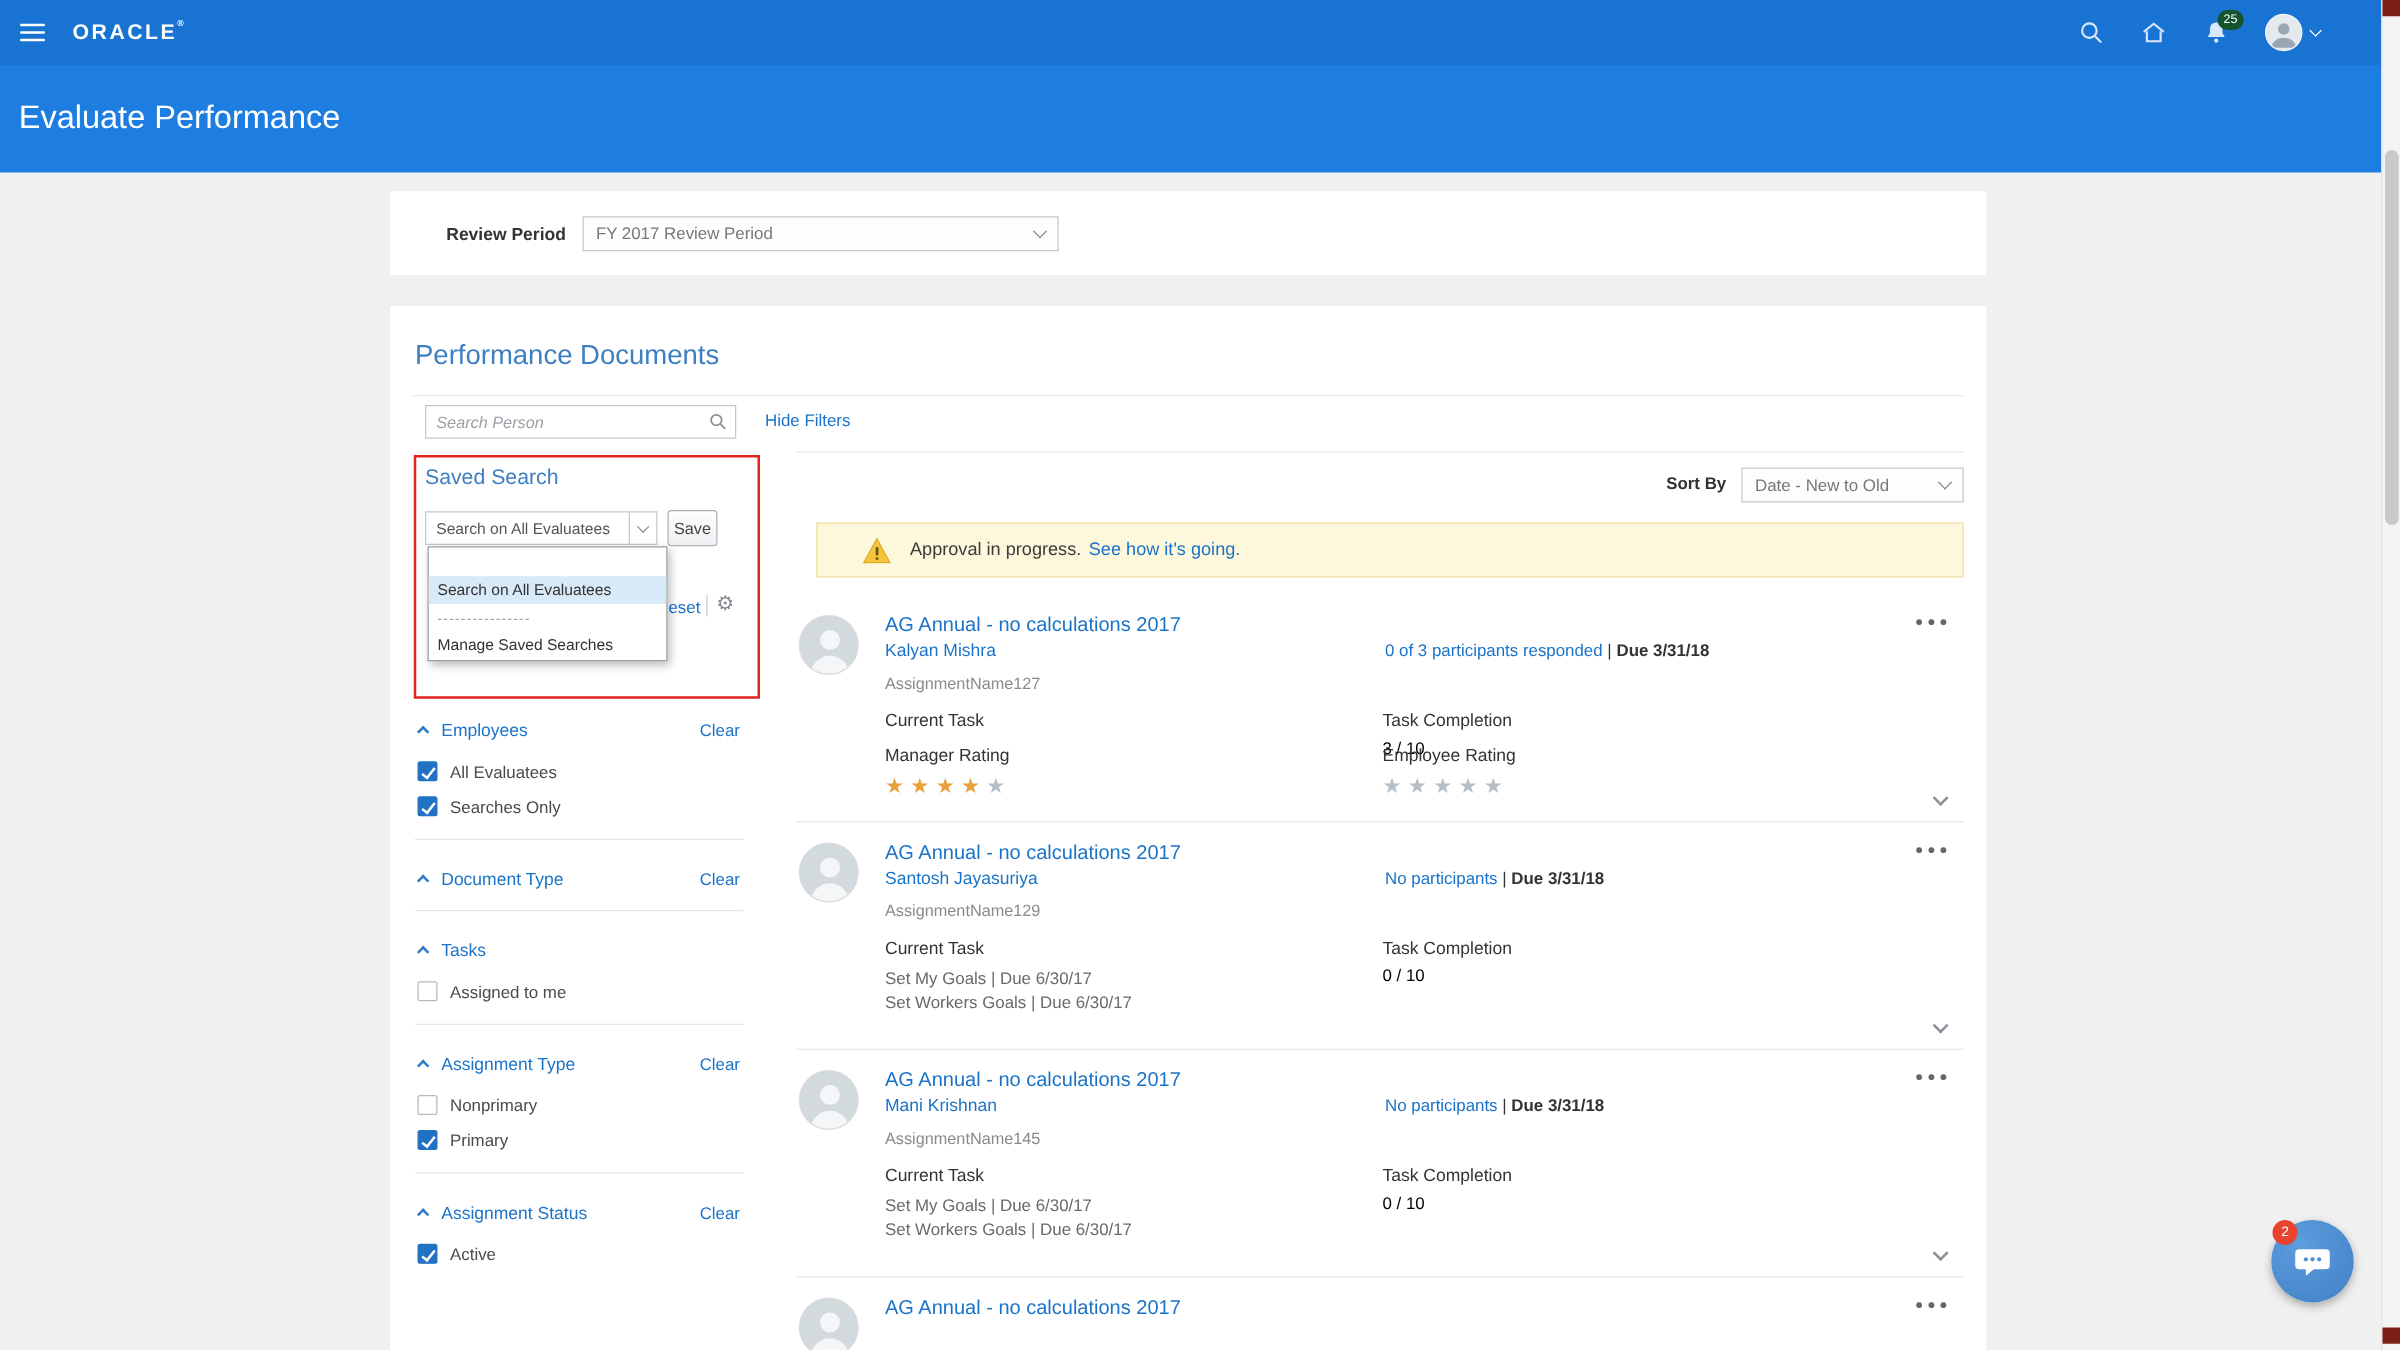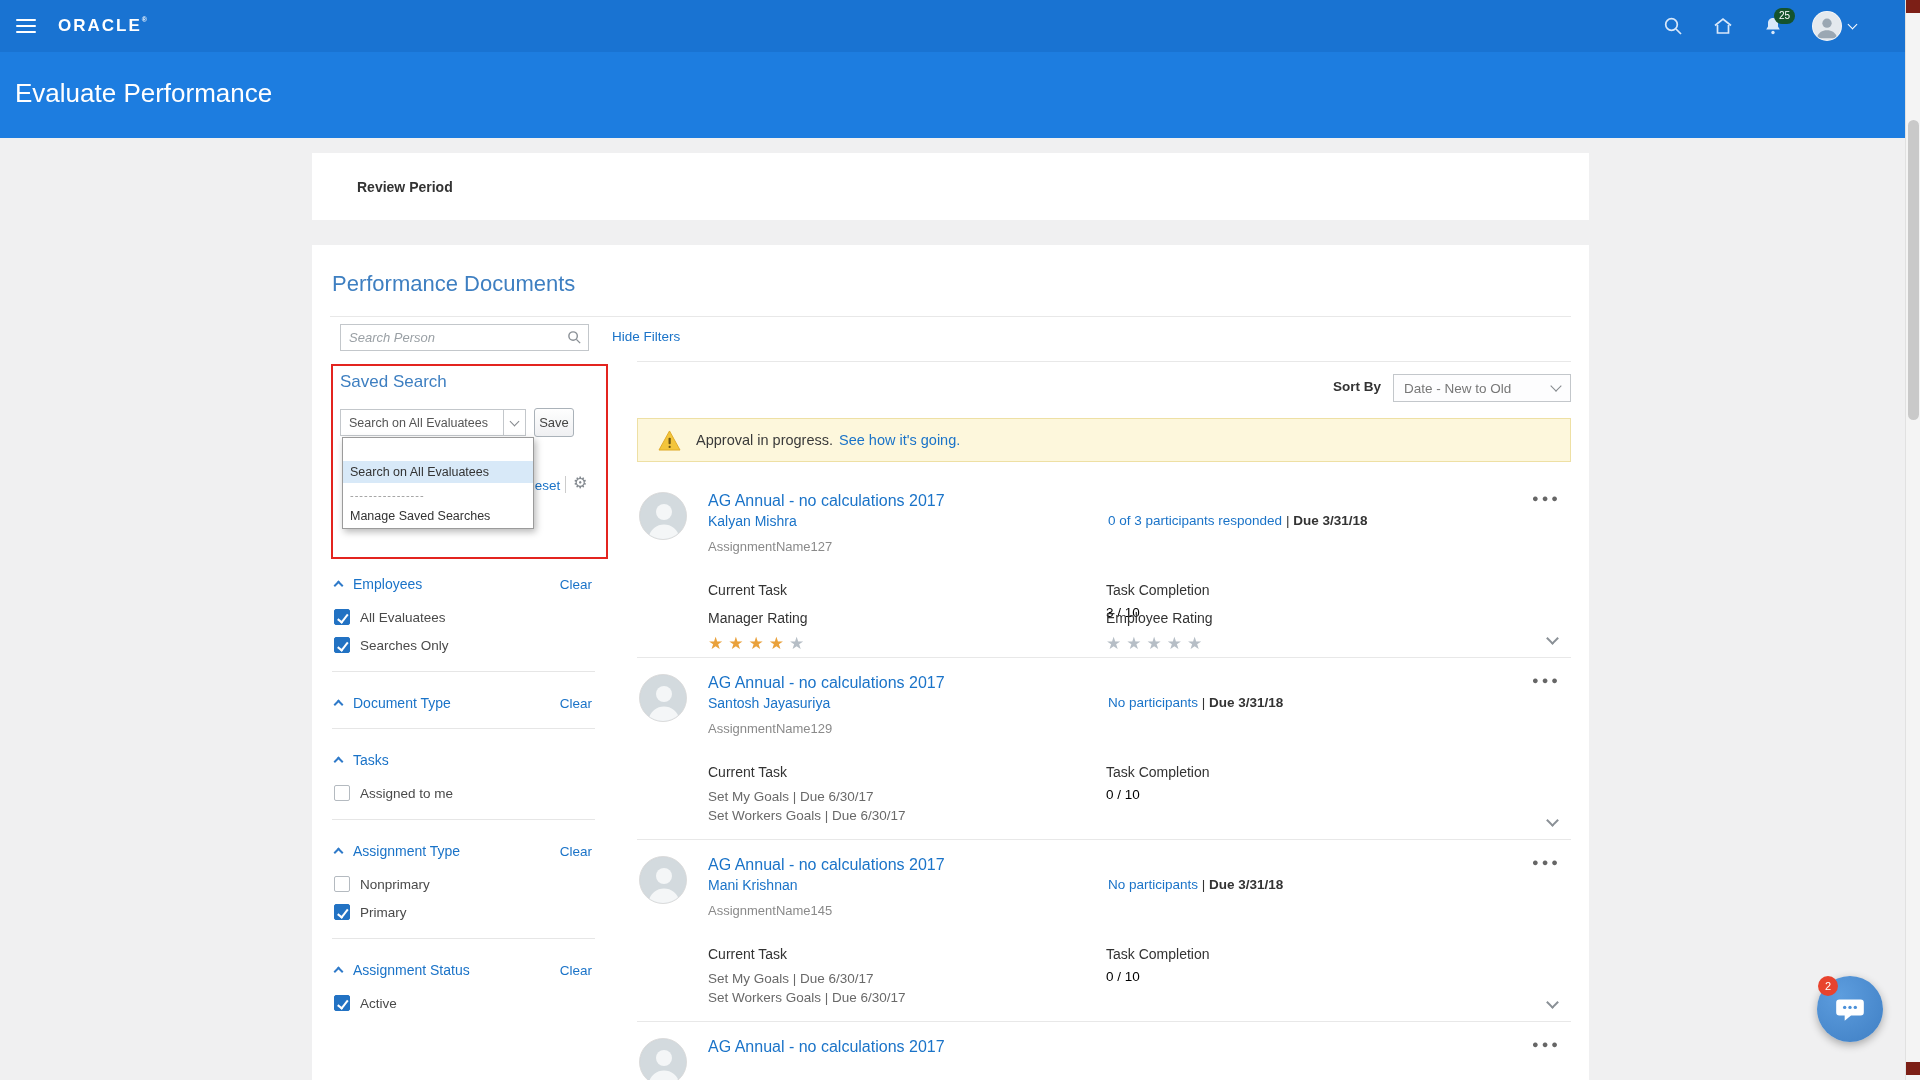--- a/index.html
+++ b/index.html
@@ -83,42 +83,42 @@
   .cb.checked { background:#2272c3; border-color:#2272c3; }
   .cb.checked::after { content:""; position:absolute; left:5px; top:1.5px; width:4px; height:8.5px;
     border-right:2px solid #fff; border-bottom:2px solid #fff; transform:rotate(38deg); }
   .cb-label { font-size:13.5px; color:#4a4a4a; }
   .fg-divider { border-top:1px solid #e6e6e6; margin:12px 0 18px 0; }
 
   
   .right-col { position:absolute; left:325px; top:125px; width:934px; }
   .sort-label { position:absolute; right:190px; top:9px; font-size:13.5px; font-weight:bold; color:#333; }
   .sort-select { position:absolute; right:0; top:4px; width:178px; }
-  .banner { position:absolute; left:0; right:0; top:48px; height:44px; background:#fdf7dc;
-    border:1px solid #eee0a4; display:flex; align-items:center; padding-left:20px; }
+  .banner { position:absolute; left:16px; right:0; top:48px; height:44px; background:#fdf7dc;
+    border:1px solid #eee0a4; display:flex; align-items:center; padding-left:36px; }
   .warn-icon { width:23px; height:21px; flex:none; }
   .banner-text { margin-left:15px; font-size:14.5px; color:#3a3a3a; }
   .banner-link { font-size:14.5px; margin-left:6px; }
 
   .cards { position:absolute; left:0; right:0; top:106px; }
   .doc-card { position:relative; border-bottom:1px solid #e8e8e8; padding:12px 0 2px 0; min-height:182px; }
   .doc-card.partial { border-bottom:none; min-height:60px; }
   .avatar { position:absolute; left:2px; top:16px; width:48px; height:48px; border-radius:50%;
     overflow:hidden; border:1px solid #dcdcdc; background:#cfd6da; }
   .avatar svg { width:48px; height:48px; display:block; }
   .dc-content { margin-left:71px; margin-right:44px; }
   .dc-title { font-size:16px; display:inline-block; margin-top:4px; }
   .dc-meta { position:relative; height:24px; margin-top:2px; }
   .dc-name { font-size:14px; }
   .dc-partdue { position:absolute; left:400px; top:1px; font-size:13.5px; color:#333; }
   .dc-part { font-size:13.5px; }
   .dc-due { font-weight:bold; color:#333; }
   .dc-assign { font-size:13px; color:#8a8a8a; margin-top:3px; height:19px; }
   .dc-cols, .dc-ratings { position:relative; }
-  .dc-cols { margin-top:24px; }
+  .dc-cols { margin-top:10px; }
   .dc-ratings { margin-top:12px; }
   .dc-col-right { position:absolute; left:398px; top:0; }
   .dc-label { font-size:14px; color:#333; margin-bottom:7px; }
   .dc-task { font-size:13.5px; color:#696969; line-height:19px; }
   .dc-completion { font-size:13.5px; color:#000000; }
   .stars { margin-top:4px; }
   .star { font-size:17px; color:#b6bec6; margin-right:5px; }
   .star.filled { color:#e9a13b; }
   .ellipsis { position:absolute; right:10px; top:16px; color:#666; font-size:11px; font-weight:bold;
     letter-spacing:3px; cursor:pointer; }
@@ -182,20 +182,24 @@
     </span>
   </div>
 </div>
 
 <div class="page-header">
   <h1>Evaluate Performance</h1>
 </div>
 
 <div class="card review-card">
   <span class="rp-label">Review Period</span>
+  <div class="select rp-select">
+    <span>FY 2017 Review Period</span>
+    <i class="sel-chev"></i>
+  </div>
 </div>
 
 <div class="card docs-card">
   <h2 class="docs-title">Performance Documents</h2>
   <div class="divider-top"></div>
 
   <div class="search-box">
     <input type="text" placeholder="Search Person" style="">
     <svg width="15" height="15" viewBox="0 0 16 16" fill="none" stroke="#8a9096" stroke-width="1.5">
         <circle cx="6.5" cy="6.5" r="4.5"></circle>

